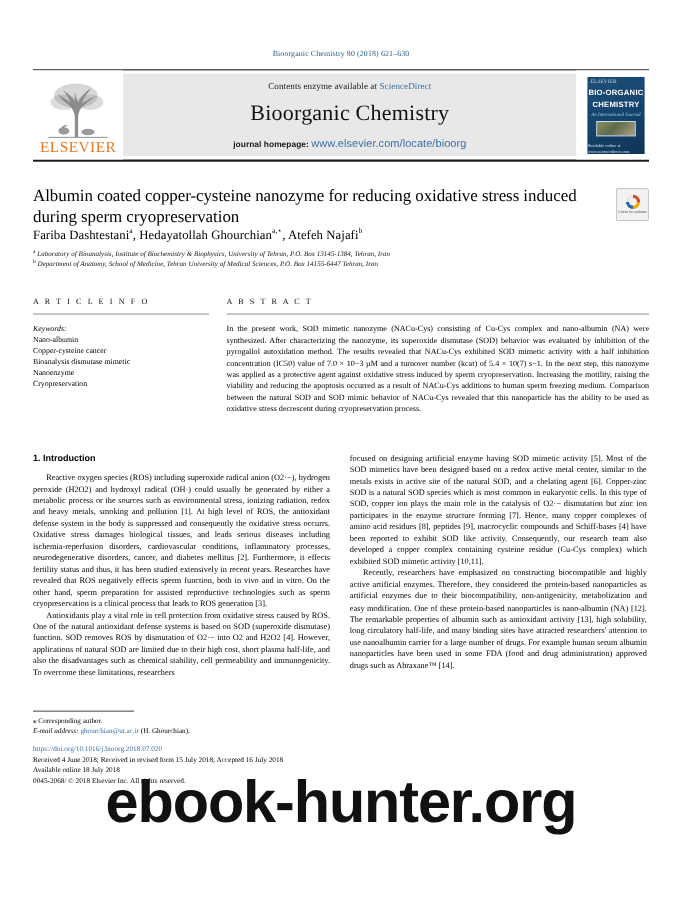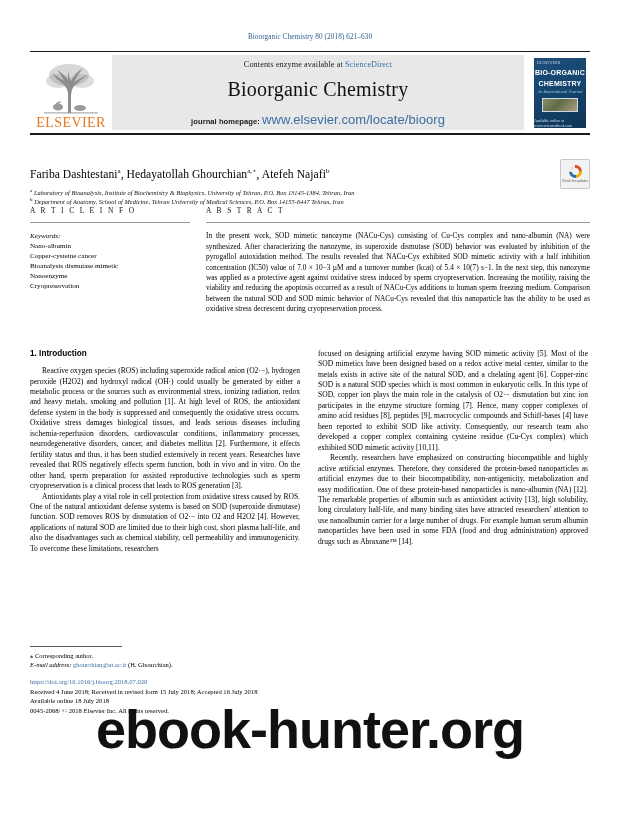--- a/index.html
+++ b/index.html
@@ -7,21 +7,21 @@
   body {
     width: 620px;
     height: 827px;
     background: #ffffff;
     font-family: "Liberation Serif", "DejaVu Serif", serif;
     color: #000000;
     position: relative;
     overflow: hidden;
   }
 
-  .page { position: relative; width: 620px; height: 751px; padding: 0 30px; }
+  .page { position: relative; width: 620px; height: 751px; padding: 12px 30px; }
 
   
   .running-head {
     text-align: center;
     font-size: 7.2px;
     color: #2b5c8a;
     letter-spacing: .1px;
     padding-top: 33px;
     font-family: "Liberation Serif", serif;
   }
@@ -71,21 +71,21 @@
   .contents-line { font-size: 8.2px; color: #1a1a1a; letter-spacing: .1px; }
   .contents-line .sd { color: #3a6ea5; }
   .journal-title {
     font-size: 20px;
     letter-spacing: .2px;
     margin: 9px 0 11px;
     color: #111;
   }
   .homepage-line { font-size: 8.2px; letter-spacing: .05px; color:#1a1a1a; }
   .homepage-line .lbl { font-family: "Liberation Sans", sans-serif; font-weight:600; font-size:7.6px;}
-  .homepage-line .url { color: #3a6ea5; font-family: "Liberation Sans", sans-serif; font-size:13px; }
+  .homepage-line .url { color: #3a6ea5; font-family: "Liberation Sans", sans-serif; font-size:10px; }
 
   .cover-box {
     width: 66px;
     flex: 0 0 66px;
     display: flex;
     align-items: center;
     justify-content: center;
     background: #fff;
     padding-left: 6px;
   }
@@ -122,21 +122,20 @@
   .title-main { flex: 1 1 auto; }
   h1.article-title {
     font-size: 15.4px;
     font-weight: 400;
     line-height: 19px;
     margin: 0;
     letter-spacing: -.05px;
   }
   .authors {
     font-size: 11.6px;
-    margin-top: 11px;
     letter-spacing: .05px;
   }
   .authors sup { font-size: 7px; }
   .affils { margin-top: 7px; }
   .affil {
     font-size: 6.4px;
     font-style: italic;
     line-height: 9.2px;
     letter-spacing: .02px;
     color: #111;
@@ -160,21 +159,21 @@
   }
   .crossmark .ring:after{
     content:""; position:absolute; inset:3px; border-radius:50%; background:#f2f2f2;
   }
   .crossmark .cmtxt {
     font-family: "Liberation Sans", sans-serif;
     font-size: 3.2px; line-height: 3.6px; text-align: center; color: #555; margin-top: 2px;
   }
 
   
-  .info-abstract { display: flex; }
+  .info-abstract { margin-top: 24px; display: flex; }
   .col-info { width: 160px; flex: 0 0 160px; }
   .col-abs { flex: 1 1 auto; margin-left: 16px; }
 
   .sec-head {
     font-size: 7.4px;
     letter-spacing: 1.9px;
     font-family: "Liberation Serif", serif;
     color: #111;
   }
   .rule { border-top: .8px solid #9a9a9a; margin-top: 7px; }
@@ -271,20 +270,21 @@
           <div class="pic"></div>
           <div class="foot">Available online at www.sciencedirect.com</div>
         </div>
       </div>
 
     </div>
   </div>
 
   <div class="title-wrap">
     <div class="title-main">
+      <h1 class="article-title">Albumin coated copper-cysteine nanozyme for reducing oxidative stress induced during sperm cryopreservation</h1>
 
       <div class="authors">
         <span>Fariba Dashtestani</span><sup>a</sup>, <span>Hedayatollah Ghourchian</span><sup>a,⋆</sup>, <span>Atefeh Najafi</span><sup>b</sup>
       </div>
 
       <div class="affils">
         <div class="affil">
           <sup>a</sup> <span>Laboratory of Bioanalysis, Institute of Biochemistry &amp; Biophysics, University of Tehran, P.O. Box 13145-1384, Tehran, Iran</span>
         </div>
         <div class="affil">

